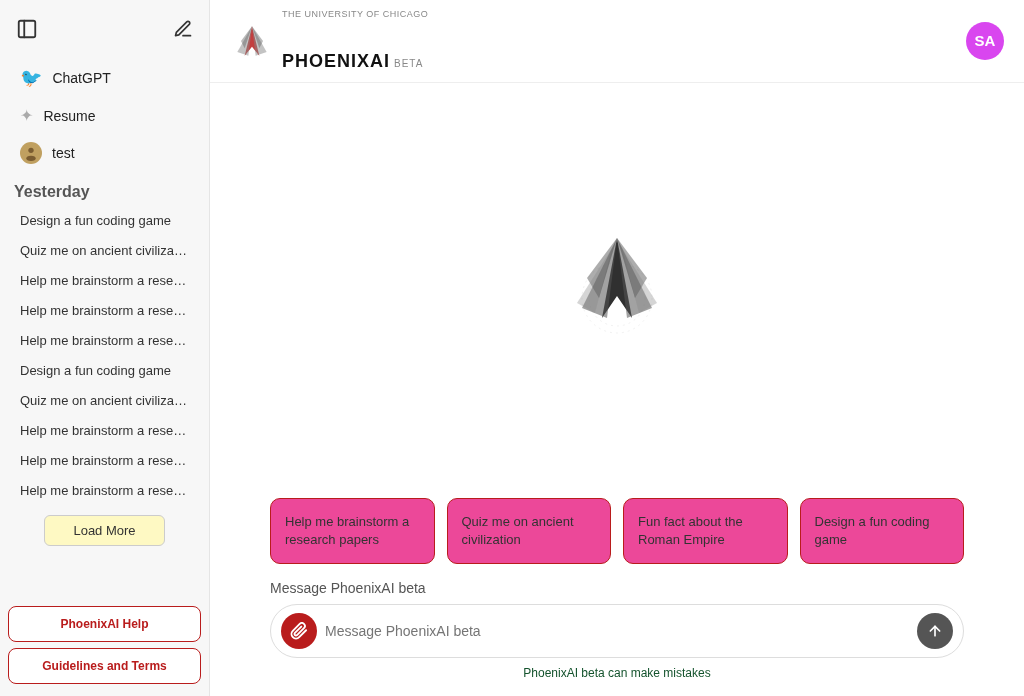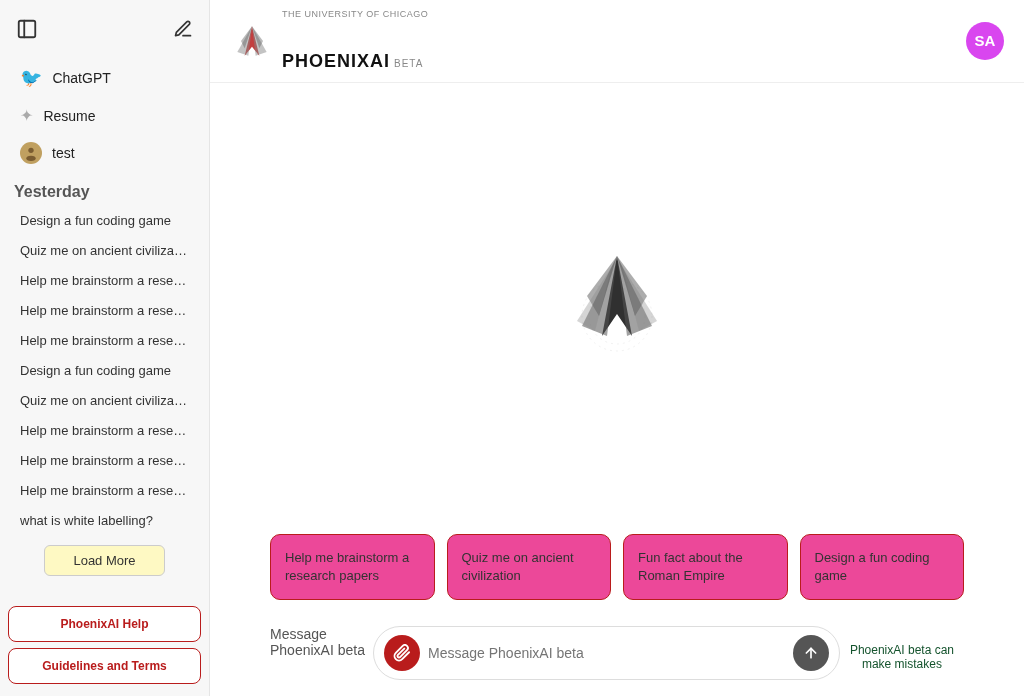--- a/index.html
+++ b/index.html
@@ -186,23 +186,22 @@
       padding: 14px 14px;
       font-size: 13px;
       color: #333;
       cursor: pointer;
       background: #ec4899;
       line-height: 1.4;
     }
     #input-area {
       width: 100%;
       display: flex;
-      flex-direction: row;
-      align-items: center;
-      margin-top: 10px;
+      flex-direction: column;
+      align-items: center;
     }
     #message-label {
       font-size: 14px;
       color: #555;
       margin-bottom: 8px;
       align-self: flex-start;
     }
     #input-box {
       width: 100%;
       background: #fff;
@@ -307,21 +306,20 @@
         <div class="sidebar-history-item">Design a fun coding game</div>
         <div class="sidebar-history-item">Quiz me on ancient civilization</div>
         <div class="sidebar-history-item">Help me brainstorm a research</div>
         <div class="sidebar-history-item">Help me brainstorm a research</div>
         <div class="sidebar-history-item">Help me brainstorm a research</div>
         <div class="sidebar-history-item">Design a fun coding game</div>
         <div class="sidebar-history-item">Quiz me on ancient civilization</div>
         <div class="sidebar-history-item">Help me brainstorm a research</div>
         <div class="sidebar-history-item">Help me brainstorm a research</div>
         <div class="sidebar-history-item">Help me brainstorm a research</div>
-        <div class="sidebar-history-item">what is white labelling?</div>
       </div>
     <button id="load-more-btn">Load More</button>
   </div>
   <div id="sidebar-footer">
     <button class="footer-btn">PhoenixAI Help</button>
     <button class="footer-btn">Guidelines and Terms</button>
   </div>
 </div>
 
 <div id="main">

